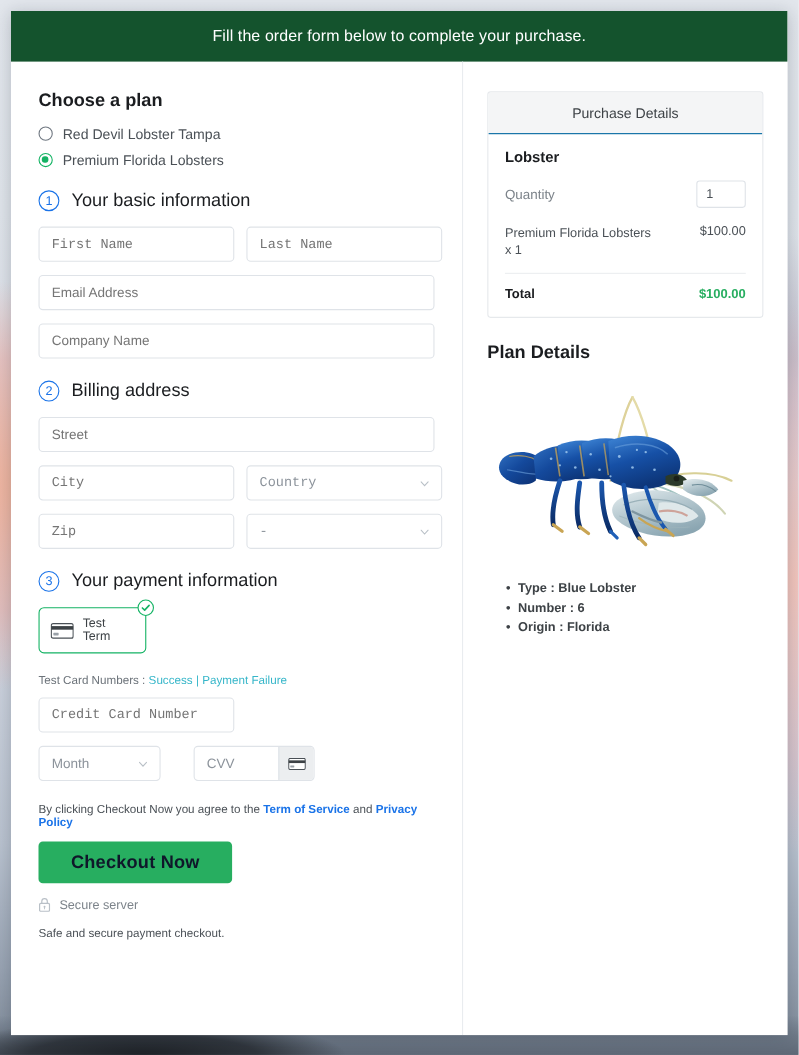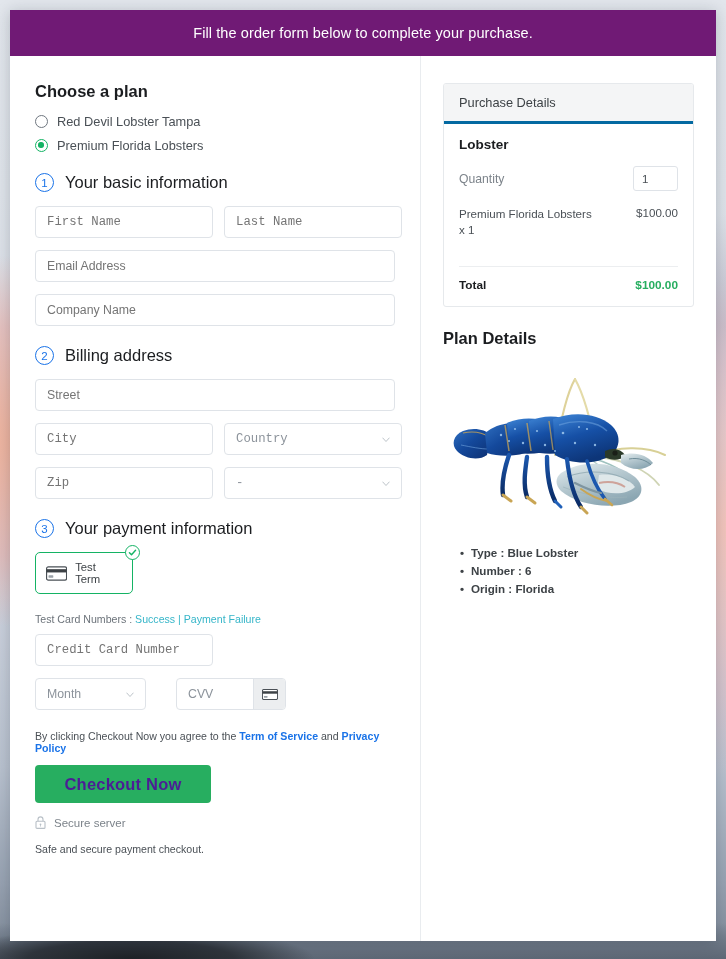--- a/index.html
+++ b/index.html
@@ -53,21 +53,21 @@
     width: 706px;
     height: 931px;
     background: #ffffff;
     box-shadow: 0 2px 14px rgba(20,28,40,0.22);
     z-index: 2;
     overflow: hidden;
   }
 
   #top-banner {
     height: 46px;
-    background: #701a75;
+    background: #14532d;
     color: #ffffff;
     display: flex;
     align-items: center;
     justify-content: center;
     font-size: 14.5px;
     letter-spacing: 0.1px;
   }
 
   #body-wrap {
     display: flex;
@@ -240,21 +240,21 @@
     margin: 20px 0 11px 0;
   }
   .agree a { color: #1a73e8; text-decoration: none; font-weight: bold; }
 
   #checkout-btn {
     width: 176px;
     height: 38px;
     background: #27ae60;
     border: none;
     border-radius: 4px;
-    color: #4c1d95;
+    color: #0f172a;
     font-size: 16.5px;
     font-weight: bold;
     font-family: "Liberation Sans", sans-serif;
     cursor: pointer;
     letter-spacing: 0.2px;
   }
 
   .secure-row {
     display: flex;
     align-items: center;
@@ -266,24 +266,25 @@
   .safe-txt { font-size: 10.6px; color: #4a5056; }
 
   
   #purchase-box {
     border: 1px solid #e6e9ec;
     border-radius: 3px;
     overflow: hidden;
   }
   #purchase-head {
     background: #f4f5f6;
-    border-bottom: 3px solid #0369a1;
+    border-bottom: 1px solid #0369a1;
     padding: 11px 15px;
     font-size: 12.8px;
     color: #3d4246;
+    text-align: center;
   }
   #purchase-body { padding: 13px 15px 14px 15px; }
 
   .prod-name {
     font-size: 13.5px;
     font-weight: bold;
     color: #1b1d20;
     margin-bottom: 14px;
   }
   .qty-row {
@@ -302,21 +303,21 @@
     padding: 0 8px;
     font-family: "Liberation Sans", sans-serif;
     background: #fff;
   }
   .line-row {
     display: flex;
     justify-content: space-between;
     align-items: flex-start;
     font-size: 11.6px;
     color: #4a5056;
-    padding-bottom: 29px;
+    padding-bottom: 13px;
     border-bottom: 1px solid #eceef0;
   }
   .line-row .desc { max-width: 140px; line-height: 1.35; }
   .total-row {
     display: flex;
     justify-content: space-between;
     padding-top: 11px;
     font-size: 11.8px;
     font-weight: bold;
   }

